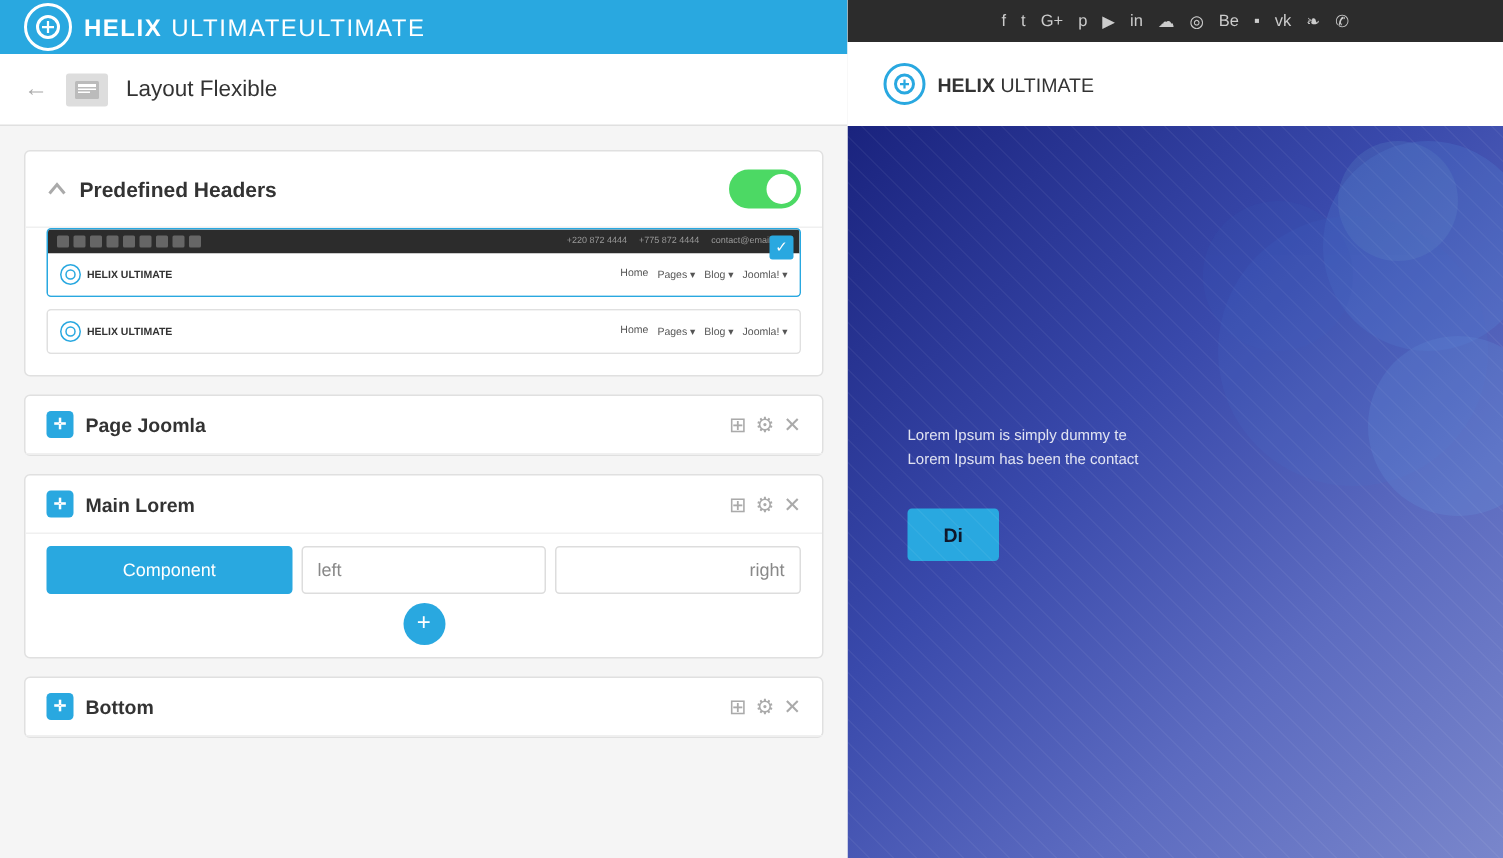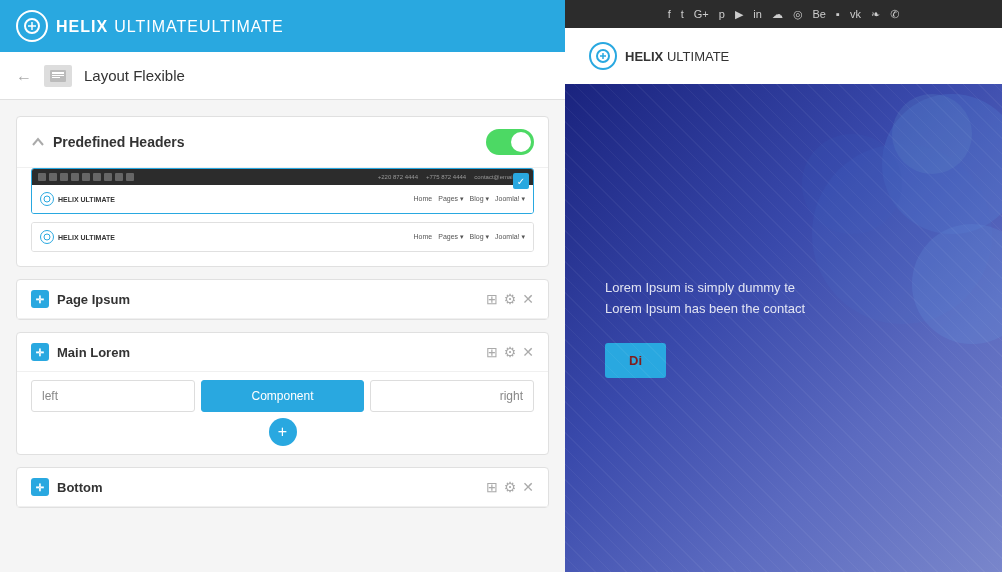--- a/index.html
+++ b/index.html
@@ -10,21 +10,21 @@
       width: 565px;
       height: 572px;
       background: #f5f5f5;
       display: flex;
       flex-direction: column;
       flex-shrink: 0;
     }
 
     .left-header {
       background: #29a8e0;
-      height: 52px;
+      height: 36px;
       display: flex;
       align-items: center;
       padding: 0 16px;
     }
 
     .helix-logo {
       display: flex;
       align-items: center;
       gap: 8px;
       color: white;
@@ -405,29 +405,29 @@
     .hero-title {
       font-size: 42px;
       font-weight: 700;
       color: white;
       margin-bottom: 16px;
       line-height: 1.1;
     }
 
     .hero-subtitle {
       color: rgba(255,255,255,0.85);
-      font-size: 13px;
+      font-size: 10px;
       line-height: 1.6;
       max-width: 340px;
       margin-bottom: 24px;
     }
 
     .hero-cta {
       background: #29a8e0;
-      color: #7f1d1d;
+      color: #0f172a;
       padding: 10px 24px;
       border-radius: 3px;
       font-size: 13px;
       font-weight: 600;
       display: inline-block;
       width: fit-content;
     }
 
     
     .hero-lines {
@@ -558,21 +558,21 @@
             </div>
           </div>
         </div>
       </div>
     </div>
 
     <div class="layout-section">
       <div class="layout-section-header">
         <div class="layout-section-title">
           <div class="drag-icon">✛</div>
-          <span>Page Ipsum</span>
+          <span>Page Joomla</span>
         </div>
         <div class="section-actions">
           <span style="cursor:pointer;">⊞</span>
           <span style="cursor:pointer;">⚙</span>
           <span style="cursor:pointer;">✕</span>
         </div>
       </div>
     </div>
 
     <div class="layout-section">
@@ -582,22 +582,22 @@
           <span>Main Lorem</span>
         </div>
         <div class="section-actions">
           <span style="cursor:pointer;">⊞</span>
           <span style="cursor:pointer;">⚙</span>
           <span style="cursor:pointer;">✕</span>
         </div>
       </div>
       <div class="layout-section-body">
         <div class="columns-row">
+          <div class="col-block component">Component</div>
           <div class="col-block">left</div>
-          <div class="col-block component">Component</div>
           <div class="col-block right-col">right</div>
         </div>
         <div class="add-col-btn">+</div>
       </div>
     </div>
 
     <div class="layout-section">
       <div class="layout-section-header">
         <div class="layout-section-title">
           <div class="drag-icon">✛</div>

